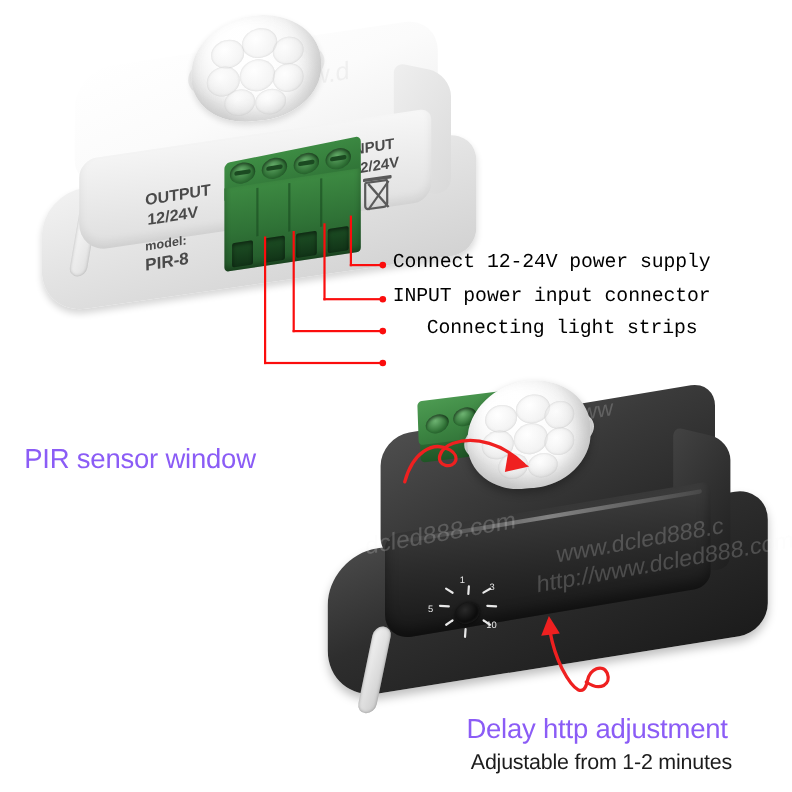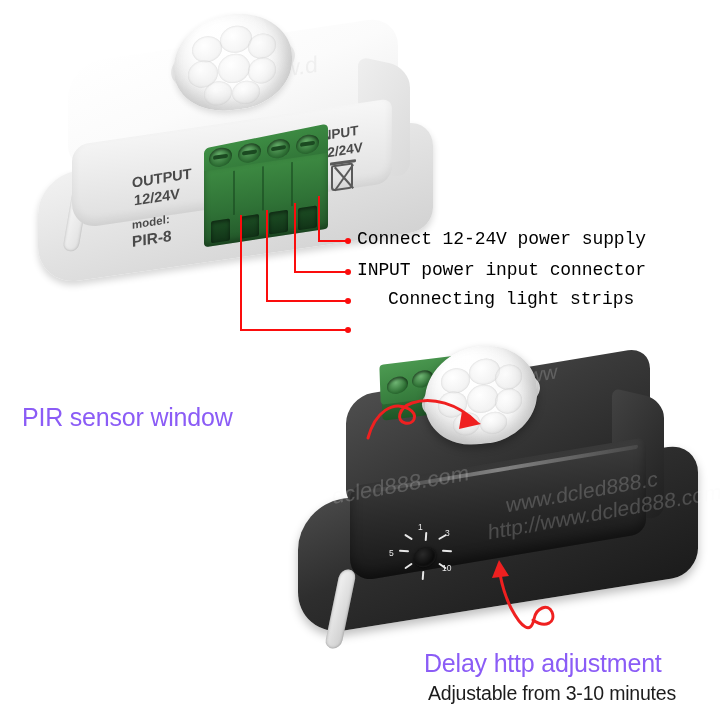--- a/index.html
+++ b/index.html
@@ -387,15 +387,15 @@
       <path d="M 462,411 L 481,424 L 459,429" fill="#ef2020"></path>
     </g>
 
     <g>
       <path d="M 533,620 C 546,629 556,622 552,612 C 548,603 536,608 534,619 C 531,634 522,629 511,608 C 505,596 502,585 500,574" fill="none" stroke="#ef2020" stroke-width="3" stroke-linecap="round"></path>
       <path d="M 492,578 L 499,560 L 509,576" fill="#ef2020"></path>
     </g>
   </svg>
 
   <div class="txt-h abs" style="left:424px; top:649px;">Delay http adjustment</div>
-  <div class="txt-s abs" style="left:428px; top:682px;">Adjustable from 3-10 minutes</div>
+  <div class="txt-s abs" style="left:428px; top:682px;">Adjustable from 1-2 minutes</div>
 
 </div>
 
 </body></html>

